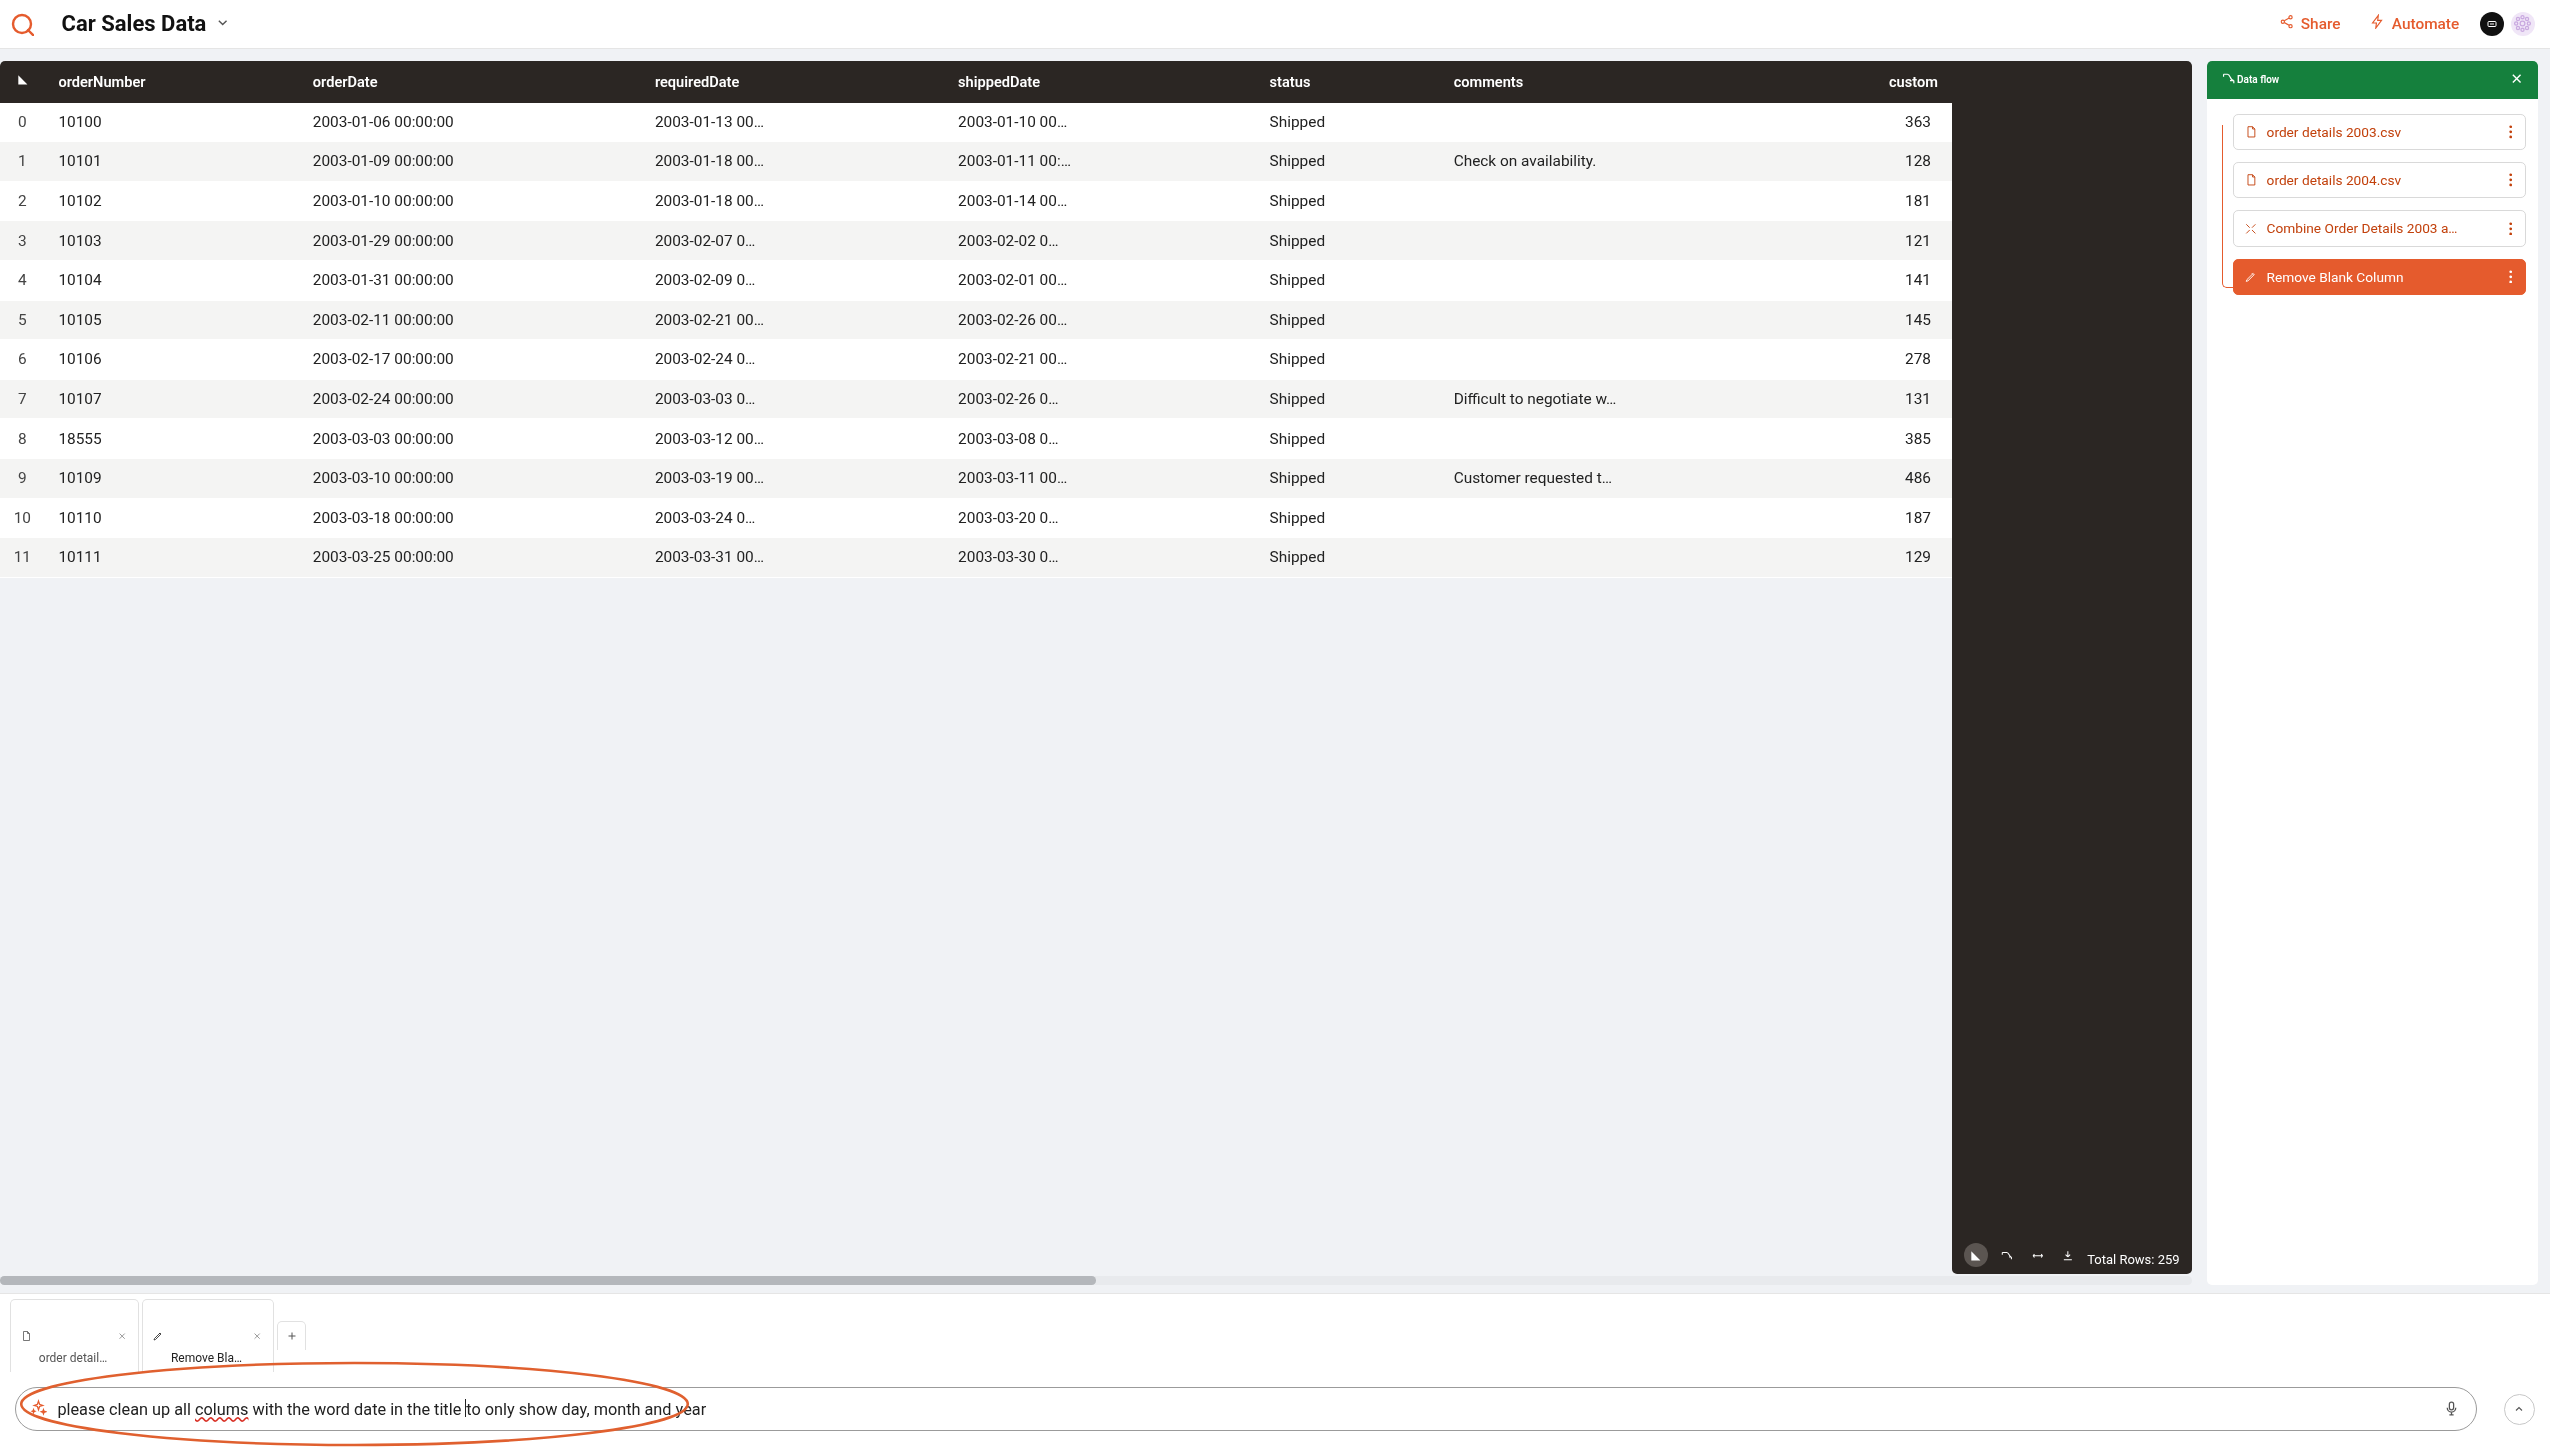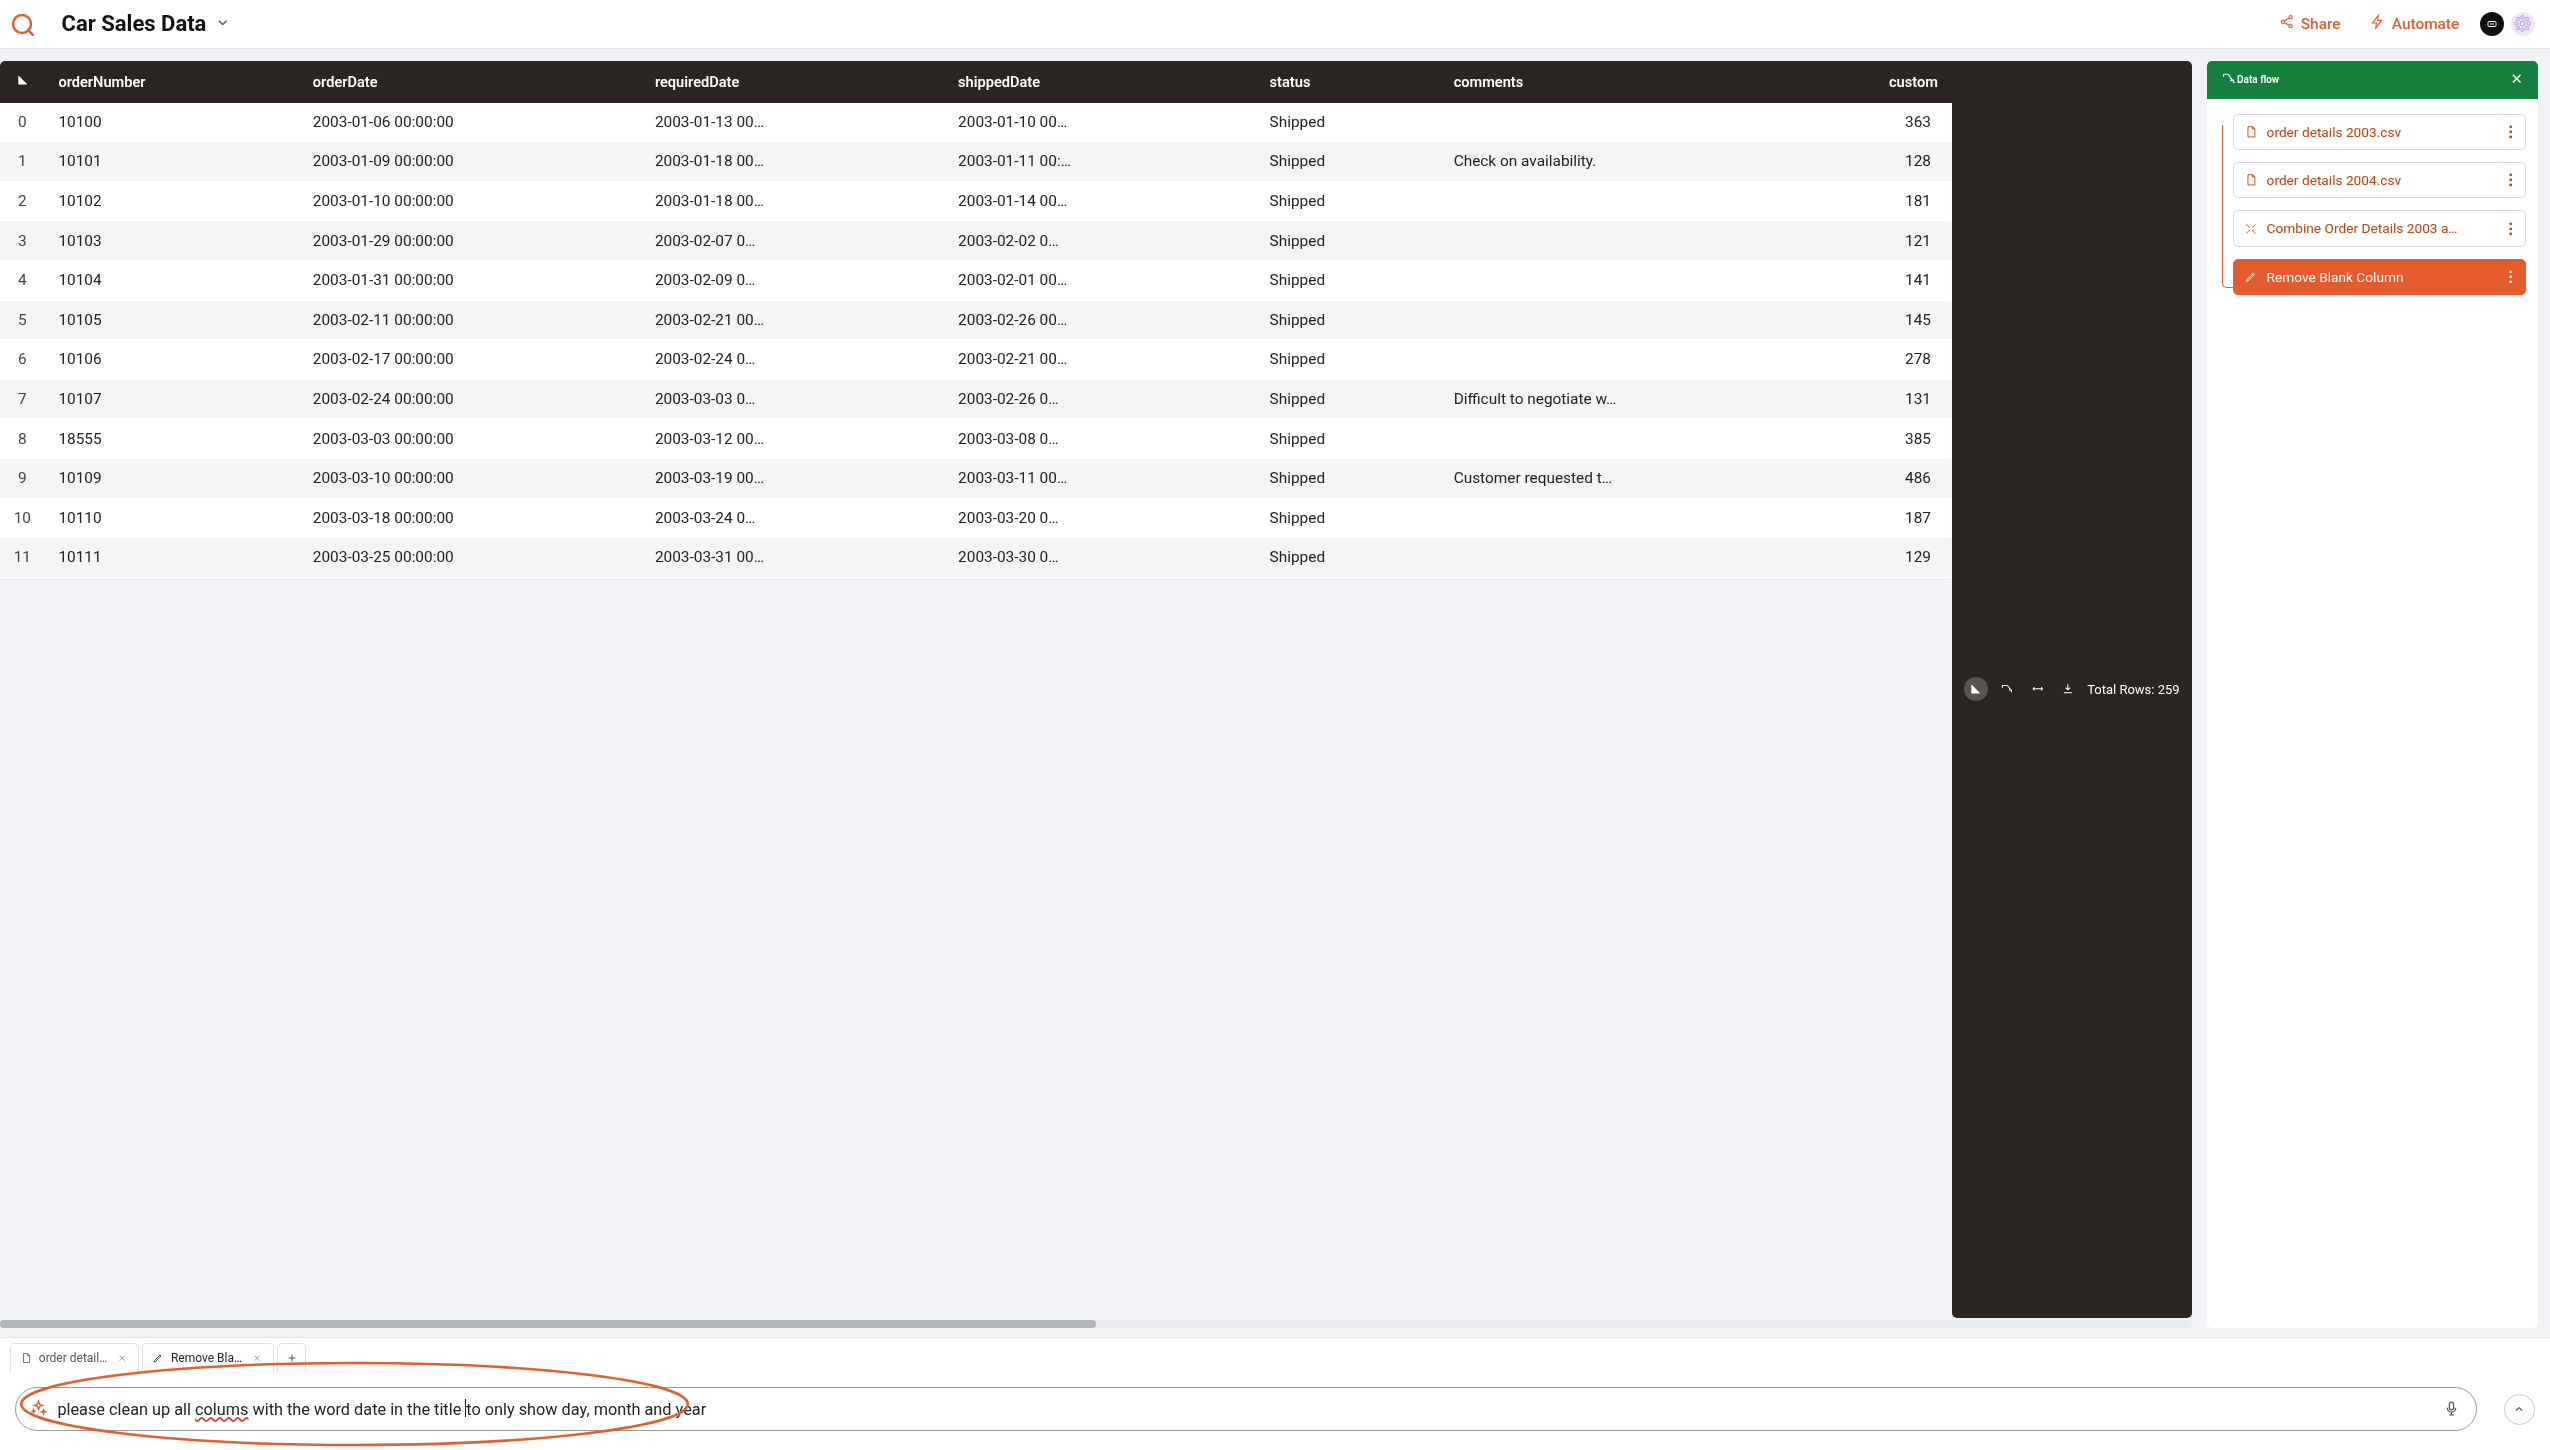--- a/index.html
+++ b/index.html
@@ -31,21 +31,21 @@
   table { border-collapse: collapse; width: 100%; min-width: 925px; background:#fff;}
   thead th { background: #2b2623; color: #fff; font-weight: 600; text-align: left; padding: 12px 13.7px; font-size: 14.6px; position: sticky; top: 0; white-space: nowrap; }
   thead th:first-child { width: 34px; text-align:center; }
   thead th:first-child svg{width:13.7px;height:13.7px;}
   tbody td { padding: 10.3px 13.7px; font-size: 15.4px; white-space: nowrap; overflow: hidden; text-overflow: ellipsis; max-width: 154px; border-bottom:0.9px solid #fff0; }
   tbody td:first-child{text-align:center; color:#444;}
   tbody tr:nth-child(odd) { background: #fff; }
   tbody tr:nth-child(even) { background: #f4f4f3; }
   td.num{ text-align:right; padding-right:20.6px;}
 
-  .table-footer { background: #2b2623; color: #fff; display: flex; align-items: center; padding: 6.9px 12px; font-size: 13px; border-radius: 0 0 5.1px 5.1px; }
+  .table-footer { background: #2b2623; color: #fff; display: flex; align-items: flex-end; padding: 6.9px 12px; font-size: 13px; border-radius: 0 0 5.1px 5.1px; }
   .footer-icon { width: 24px; height: 24px; display:flex; align-items:center; justify-content:center; margin-right: 6.9px; border-radius:50%; cursor:pointer; }
   .footer-icon.active { background:#5b5551; }
   .footer-icon svg{width:13.7px;height:13.7px;}
   .footer-spacer { flex:1; }
 
   .hscroll-track { height: 8.6px; background:#e8eaed; position:relative; border-radius:4.3px; margin-top:1.7px;}
   .hscroll-thumb { position:absolute; left:0; top:0; height:100%; width:50%; background:#b4b7bb; border-radius:4.3px;}
 
   
   .side-panel { width: 331px; background: #fff; border-radius: 5.1px; display:flex; flex-direction:column; padding-bottom:8.6px; }
@@ -60,21 +60,21 @@
   .flow-item .more{ margin-left:auto; width:12px;height:17px; display:flex; align-items:center; justify-content:center; cursor:pointer; }
   .flow-item .more svg{width:3.4px;height:13.7px;}
   .flow-item.active { background:#e55b2d; border-color:#e55b2d; color:#fff; }
   .flow-item .label{ overflow:hidden; text-overflow:ellipsis; white-space:nowrap; }
 
   
   .tab-row { display:flex; align-items:center; padding: 5.1px 0 0 10.3px; background:#fff; border-top:0.9px solid #e5e5e5; margin-top:8.6px;}
   .tab { display:flex; align-items:center; gap:6.9px; padding:6.9px 8.6px; border:0.9px solid #e1e1e1; border-bottom:none; border-radius:5.1px 5.1px 0 0; font-size:12px; color:#555; margin-right:3.4px; background:#fff; cursor:pointer; max-width:137px;}
   .tab.active{ color:#222; }
   .tab svg.leading{width:12px;height:12px; flex:none;}
-  .tab .label{ overflow:hidden; text-overflow:ellipsis; white-space:nowrap; }
+  .tab .label{ overflow:hidden; text-overflow:ellipsis; white-space:nowrap;margin-top:44px; }
   .tab .x{ margin-left:3.4px; width:12px;height:12px; cursor:pointer; }
   .tab .x svg{width:10.3px;height:10.3px;}
   .add-tab { width:29px; height:29px; border:0.9px solid #e1e1e1; border-bottom:none; border-radius:5.1px 5.1px 0 0; display:flex; align-items:center; justify-content:center; cursor:pointer; }
   .add-tab svg{width:12px;height:12px;}
 
   
   .prompt-area { padding: 15.4px 15.4px 19px 15.4px; background:#fff; display:flex; align-items:center; gap:27px; position:relative;}
   .prompt-box { flex:1; display:flex; align-items:center; border:1.3px solid #9b9b9b; border-radius: 856px; padding: 10.3px 13.7px; gap:10.3px; font-size:16.3px;}
   .prompt-box svg.leading{width:17px;height:17px; color:#e55b2d; flex:none;}
   .prompt-box .mic{ width:19px; height:19px; cursor:pointer;}

